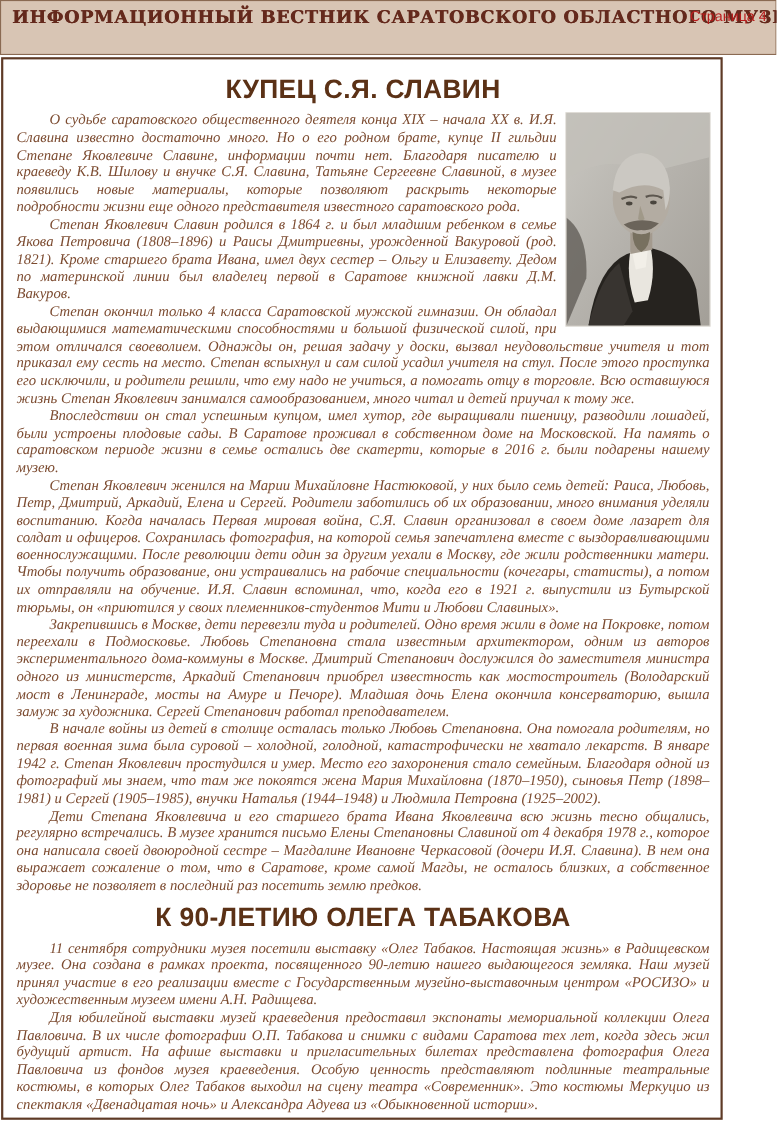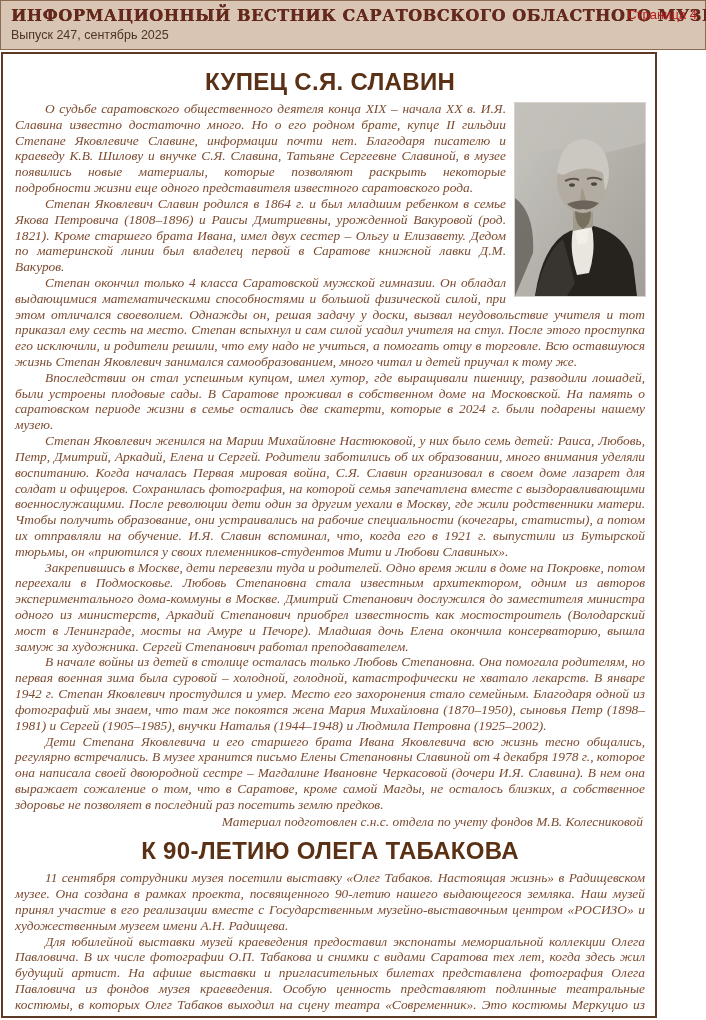--- a/index.html
+++ b/index.html
@@ -102,21 +102,20 @@
   }
 </style>
 </head>
 <body>
 
 <div class="page">
 
   <header class="masthead">
     <div class="masthead-title">ИНФОРМАЦИОННЫЙ ВЕСТНИК САРАТОВСКОГО ОБЛАСТНОГО МУЗЕЯ КРАЕВЕДЕНИЯ</div>
     <div class="page-number">Страница 4</div>
-    <div class="issue-line">Выпуск 247, сентябрь 2025</div>
   </header>
 
   <main class="content">
 
     <section>
       <h1 class="headline">КУПЕЦ С.Я. СЛАВИН</h1>
 
       <div class="article-body">
 
         <span class="photo-frame">
@@ -152,28 +151,27 @@
 
             <path d="M52,101 Q68,94 84,100 Q76,108 68,106 Q60,108 52,101 Z" fill="#6b645a"></path>
             <path d="M60,108 Q68,112 76,108 Q76,122 68,126 Q60,122 60,108 Z" fill="#77705f"></path>
           </svg>
         </span>
 
         <div>
             <p class="para">О судьбе саратовского общественного деятеля конца XIX – начала XX в. И.Я. Славина известно достаточно много. Но о его родном брате, купце II гильдии Степане Яковлевиче Славине, информации почти нет. Благодаря писателю и краеведу К.В. Шилову и внучке С.Я. Славина, Татьяне Сергеевне Славиной, в музее появились новые материалы, которые позволяют раскрыть некоторые подробности жизни еще одного представителя известного саратовского рода.</p>
             <p class="para">Степан Яковлевич Славин родился в 1864 г. и был младшим ребенком в семье Якова Петровича (1808–1896) и Раисы Дмитриевны, урожденной Вакуровой (род. 1821). Кроме старшего брата Ивана, имел двух сестер – Ольгу и Елизавету. Дедом по материнской линии был владелец первой в Саратове книжной лавки Д.М. Вакуров.</p>
             <p class="para">Степан окончил только 4 класса Саратовской мужской гимназии. Он обладал выдающимися математическими способностями и большой физической силой, при этом отличался своеволием. Однажды он, решая задачу у доски, вызвал неудовольствие учителя и тот приказал ему сесть на место. Степан вспыхнул и сам силой усадил учителя на стул. После этого проступка его исключили, и родители решили, что ему надо не учиться, а помогать отцу в торговле. Всю оставшуюся жизнь Степан Яковлевич занимался самообразованием, много читал и детей приучал к тому же.</p>
-            <p class="para">Впоследствии он стал успешным купцом, имел хутор, где выращивали пшеницу, разводили лошадей, были устроены плодовые сады. В Саратове проживал в собственном доме на Московской. На память о саратовском периоде жизни в семье остались две скатерти, которые в 2024 г. были подарены нашему музею.</p>
+            <p class="para">Впоследствии он стал успешным купцом, имел хутор, где выращивали пшеницу, разводили лошадей, были устроены плодовые сады. В Саратове проживал в собственном доме на Московской. На память о саратовском периоде жизни в семье остались две скатерти, которые в 2016 г. были подарены нашему музею.</p>
             <p class="para">Степан Яковлевич женился на Марии Михайловне Настюковой, у них было семь детей: Раиса, Любовь, Петр, Дмитрий, Аркадий, Елена и Сергей. Родители заботились об их образовании, много внимания уделяли воспитанию. Когда началась Первая мировая война, С.Я. Славин организовал в своем доме лазарет для солдат и офицеров. Сохранилась фотография, на которой семья запечатлена вместе с выздоравливающими военнослужащими. После революции дети один за другим уехали в Москву, где жили родственники матери. Чтобы получить образование, они устраивались на рабочие специальности (кочегары, статисты), а потом их отправляли на обучение. И.Я. Славин вспоминал, что, когда его в 1921 г. выпустили из Бутырской тюрьмы, он «приютился у своих племенников-студентов Мити и Любови Славиных».</p>
             <p class="para">Закрепившись в Москве, дети перевезли туда и родителей. Одно время жили в доме на Покровке, потом переехали в Подмосковье. Любовь Степановна стала известным архитектором, одним из авторов экспериментального дома-коммуны в Москве. Дмитрий Степанович дослужился до заместителя министра одного из министерств, Аркадий Степанович приобрел известность как мостостроитель (Володарский мост в Ленинграде, мосты на Амуре и Печоре). Младшая дочь Елена окончила консерваторию, вышла замуж за художника. Сергей Степанович работал преподавателем.</p>
             <p class="para">В начале войны из детей в столице осталась только Любовь Степановна. Она помогала родителям, но первая военная зима была суровой – холодной, голодной, катастрофически не хватало лекарств. В январе 1942 г. Степан Яковлевич простудился и умер. Место его захоронения стало семейным. Благодаря одной из фотографий мы знаем, что там же покоятся жена Мария Михайловна (1870–1950), сыновья Петр (1898–1981) и Сергей (1905–1985), внучки Наталья (1944–1948) и Людмила Петровна (1925–2002).</p>
             <p class="para">Дети Степана Яковлевича и его старшего брата Ивана Яковлевича всю жизнь тесно общались, регулярно встречались. В музее хранится письмо Елены Степановны Славиной от 4 декабря 1978 г., которое она написала своей двоюродной сестре – Магдалине Ивановне Черкасовой (дочери И.Я. Славина). В нем она выражает сожаление о том, что в Саратове, кроме самой Магды, не осталось близких, а собственное здоровье не позволяет в последний раз посетить землю предков.</p>
           </div>
 
-        <div class="byline">Материал подготовлен с.н.с. отдела по учету фондов М.В. Колесниковой</div>
       </div>
     </section>
 
     <section>
       <h1 class="headline second">К 90-ЛЕТИЮ ОЛЕГА ТАБАКОВА</h1>
       <div class="article-body">
         <div>
             <p class="para">11 сентября сотрудники музея посетили выставку «Олег Табаков. Настоящая жизнь» в Радищевском музее. Она создана в рамках проекта, посвященного 90-летию нашего выдающегося земляка. Наш музей принял участие в его реализации вместе с Государственным музейно-выставочным центром «РОСИЗО» и художественным музеем имени А.Н. Радищева.</p>
             <p class="para">Для юбилейной выставки музей краеведения предоставил экспонаты мемориальной коллекции Олега Павловича. В их числе фотографии О.П. Табакова и снимки с видами Саратова тех лет, когда здесь жил будущий артист. На афише выставки и пригласительных билетах представлена фотография Олега Павловича из фондов музея краеведения. Особую ценность представляют подлинные театральные костюмы, в которых Олег Табаков выходил на сцену театра «Современник». Это костюмы Меркуцио из спектакля «Двенадцатая ночь» и Александра Адуева из «Обыкновенной истории».</p>
           </div>

